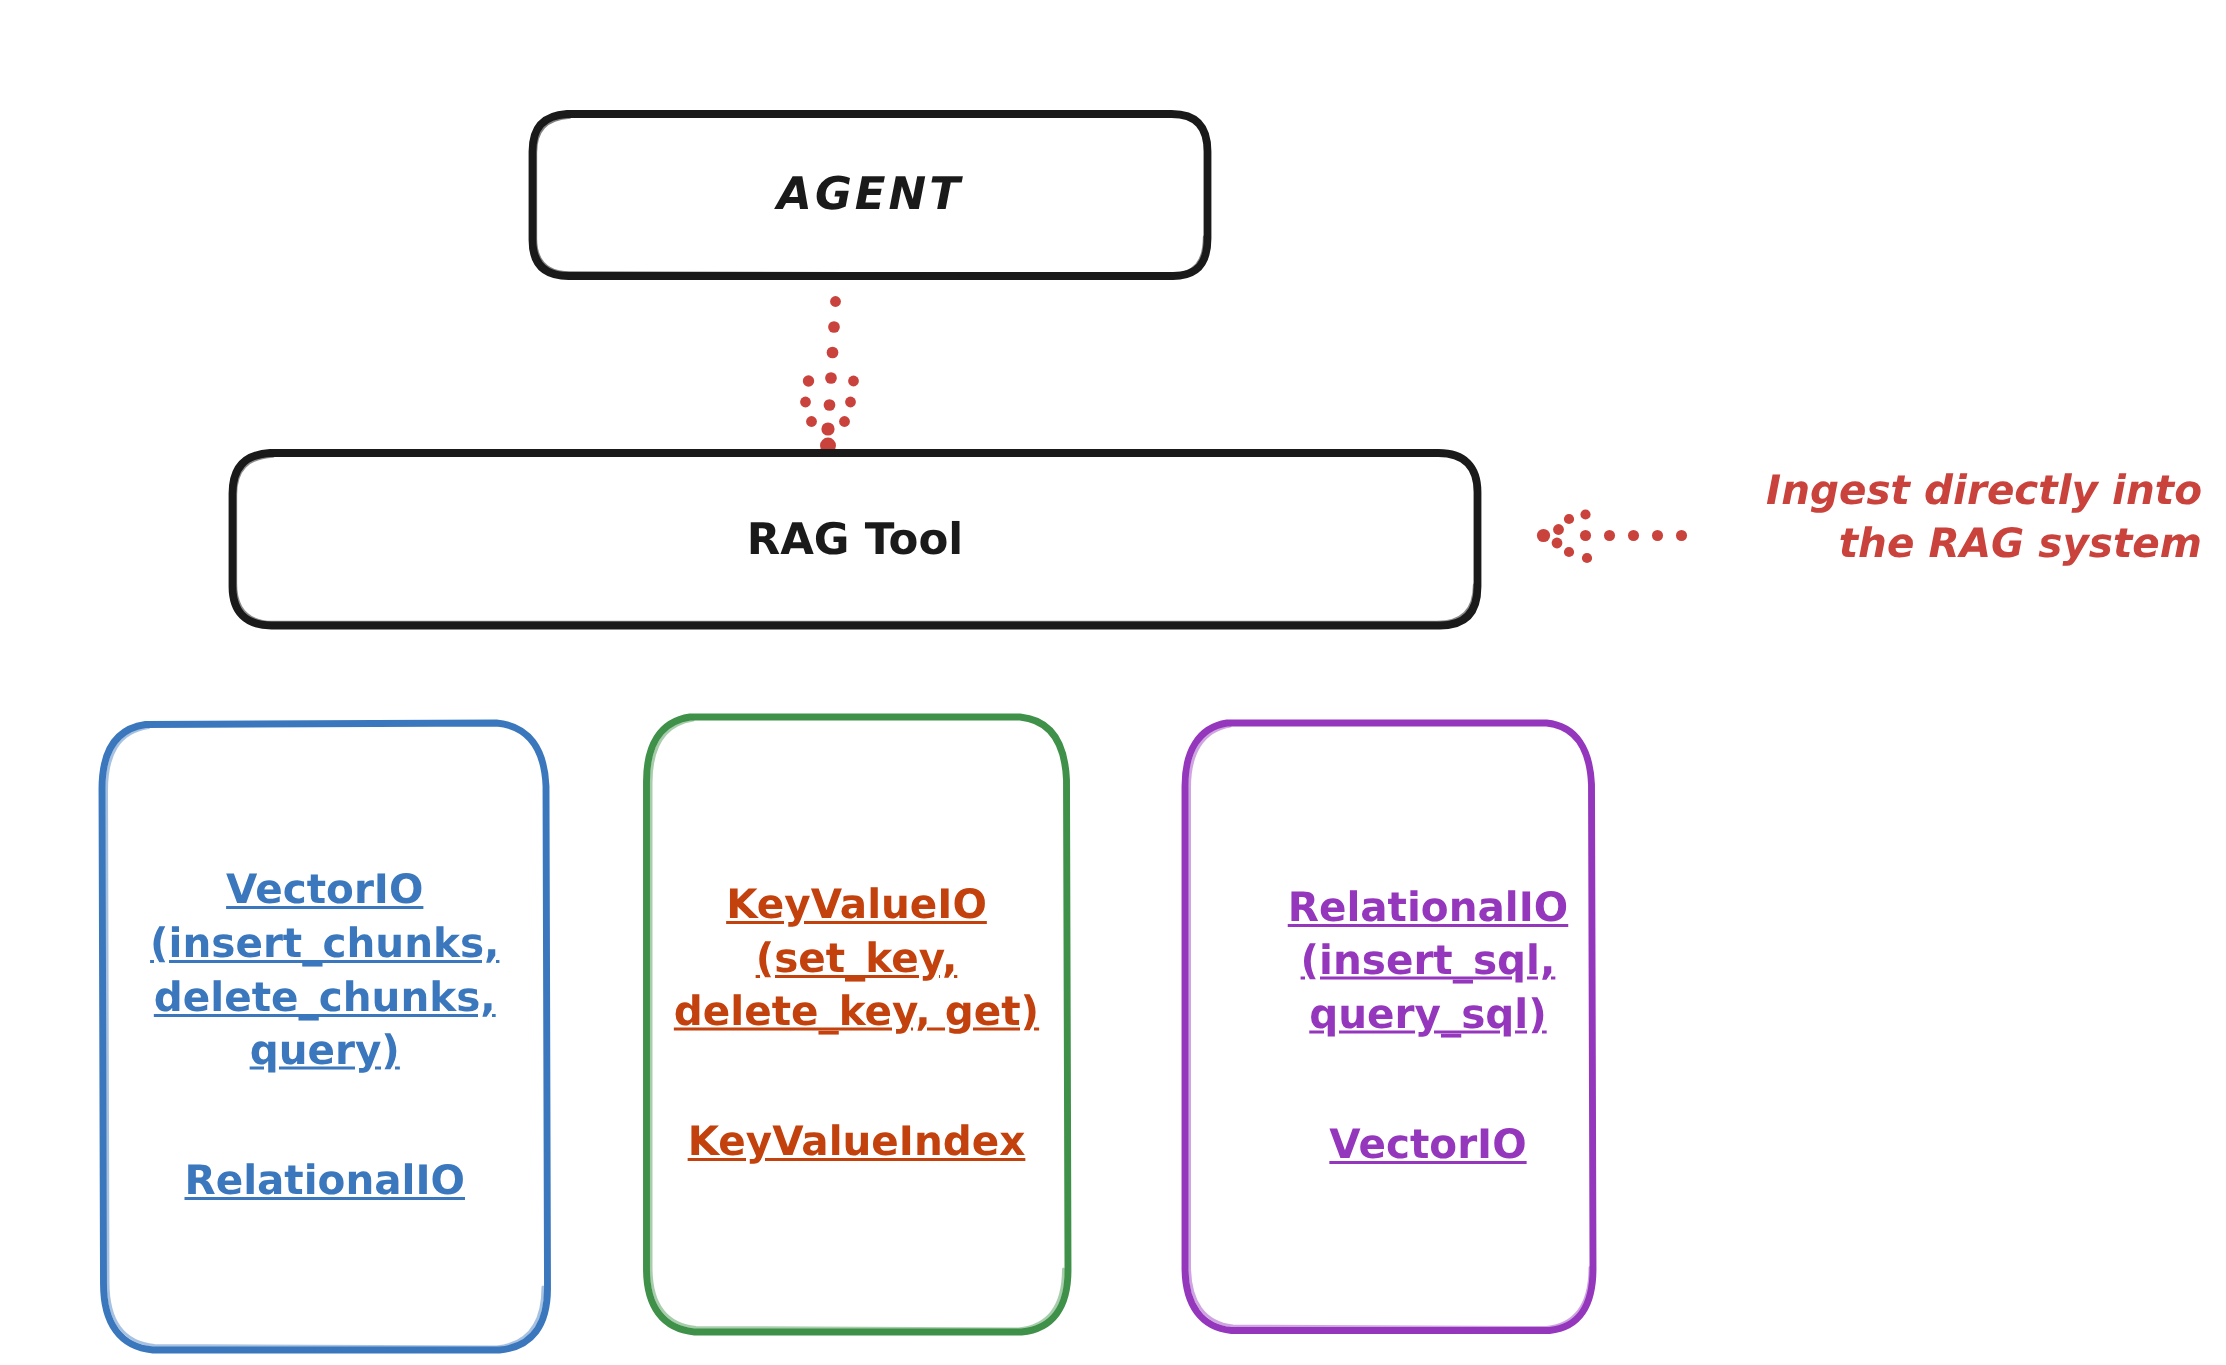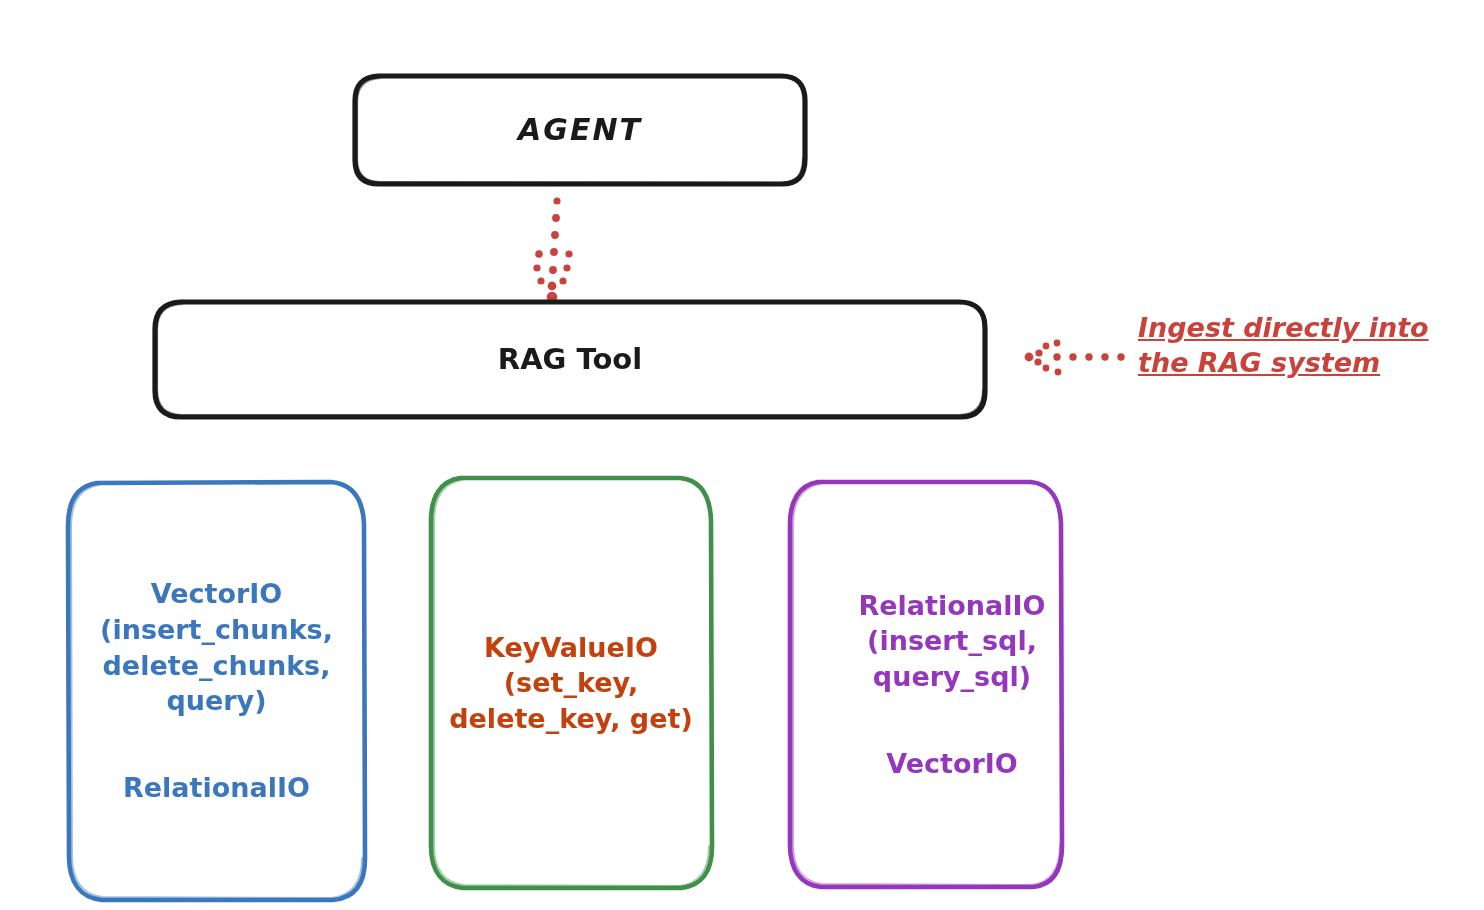--- a/index.html
+++ b/index.html
@@ -46,38 +46,38 @@
     color: #1a1a1a;
   }
   .plain-label {
     font-family: "DejaVu Sans", sans-serif;
     font-weight: 600;
     color: #1a1a1a;
   }
   .store-label {
     font-family: "DejaVu Sans", sans-serif;
     font-weight: 600;
+    text-decoration: underline;
   }
   .store-label .api-lines {
     display: block;
   }
   .store-label .index-line {
     display: block;
     margin-top: 1.9em;
   }
   .annotation-label {
     position: absolute;
     font-family: "DejaVu Sans", sans-serif;
     font-weight: 600;
     font-style: italic;
-    text-align: left;
+    text-align: right;
     line-height: 1.3;
     white-space: pre-line;
     user-select: none;
-    text-decoration: underline;
   }
 
   
   #agent-label      { left: 355px; top: 44px;  width: 450px; height: 108px; font-size: 30px; }
   #ragtool-label    { left: 155px; top: 270px; width: 830px; height: 115px; font-size: 29px; text-align: right; }
 
   #vector-label     { left: 68px;  top: 450px; width: 297px; height: 418px; font-size: 27px; color: #3b77bd; }
   #keyvalue-label   { left: 430px; top: 446px; width: 282px; height: 410px; font-size: 27px; color: #c2410c; }
   #relational-label { left: 816px; top: 450px; width: 272px; height: 405px; font-size: 27px; color: #9437bd; }
 
@@ -223,20 +223,21 @@
 (insert_chunks,
 delete_chunks,
 query)</span>
     <span class="index-line">RelationalIO</span>
   </div>
 
   <div class="node-label store-label" id="keyvalue-label">
     <span class="api-lines">KeyValueIO
 (set_key,
 delete_key, get)</span>
+    <span class="index-line">KeyValueIndex</span>
   </div>
 
   <div class="node-label store-label" id="relational-label">
     <span class="api-lines">RelationalIO
 (insert_sql,
 query_sql)</span>
     <span class="index-line">VectorIO</span>
   </div>
 
   <div class="annotation-label" id="ingest-annotation">Ingest directly into

